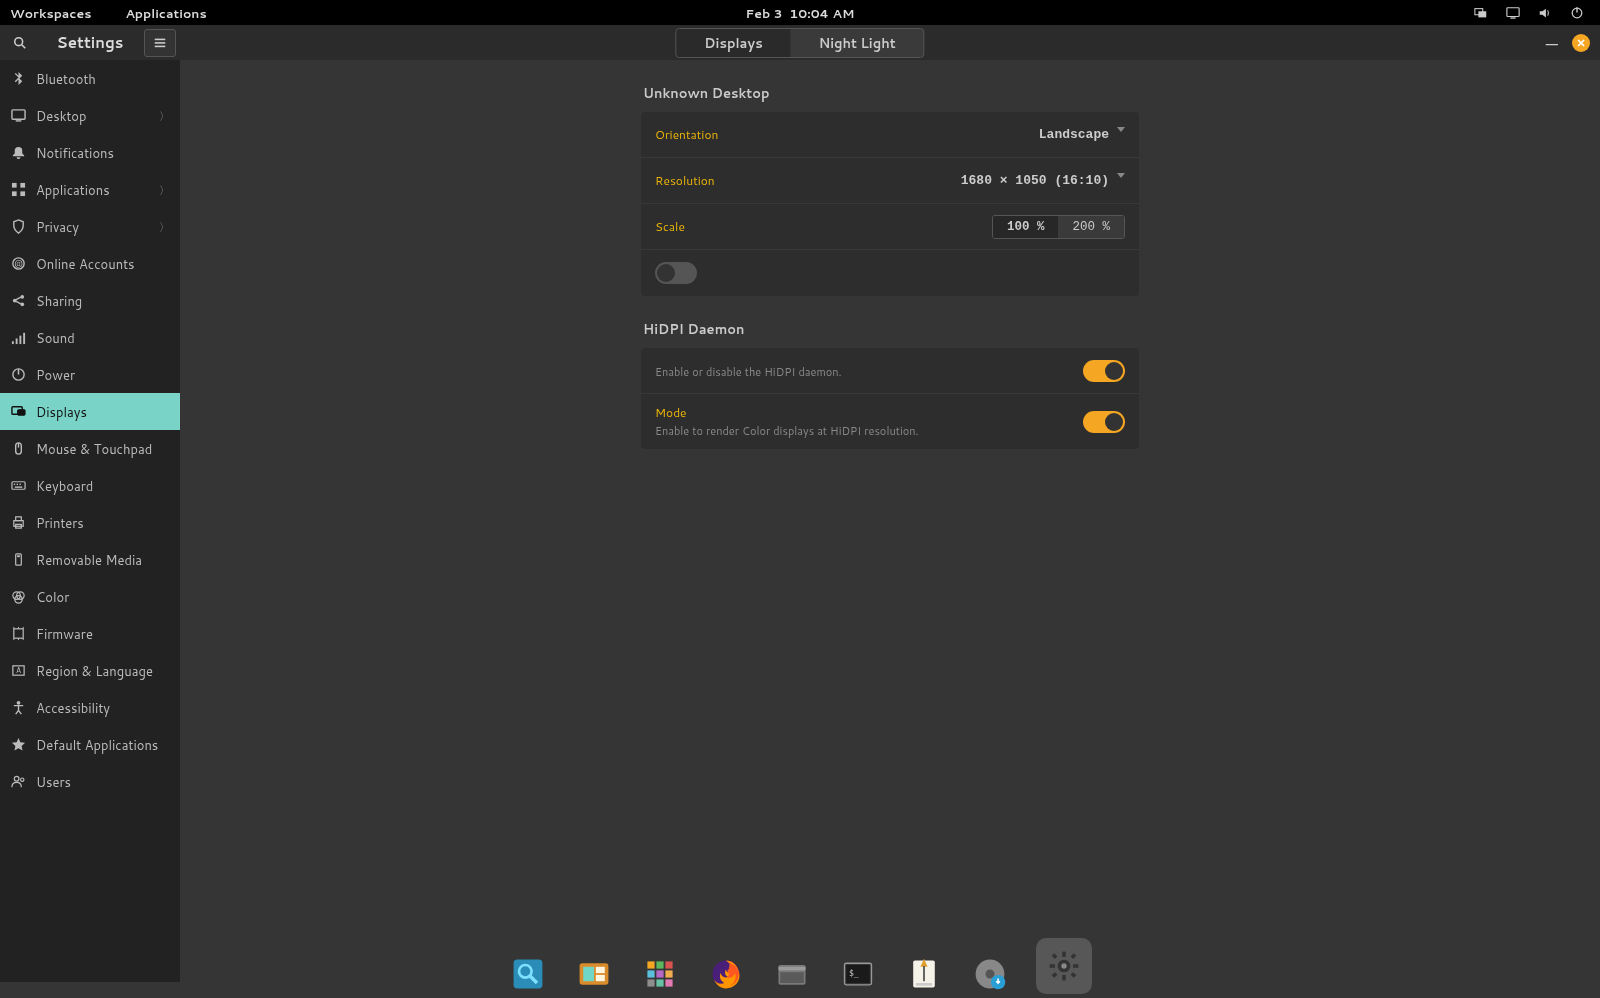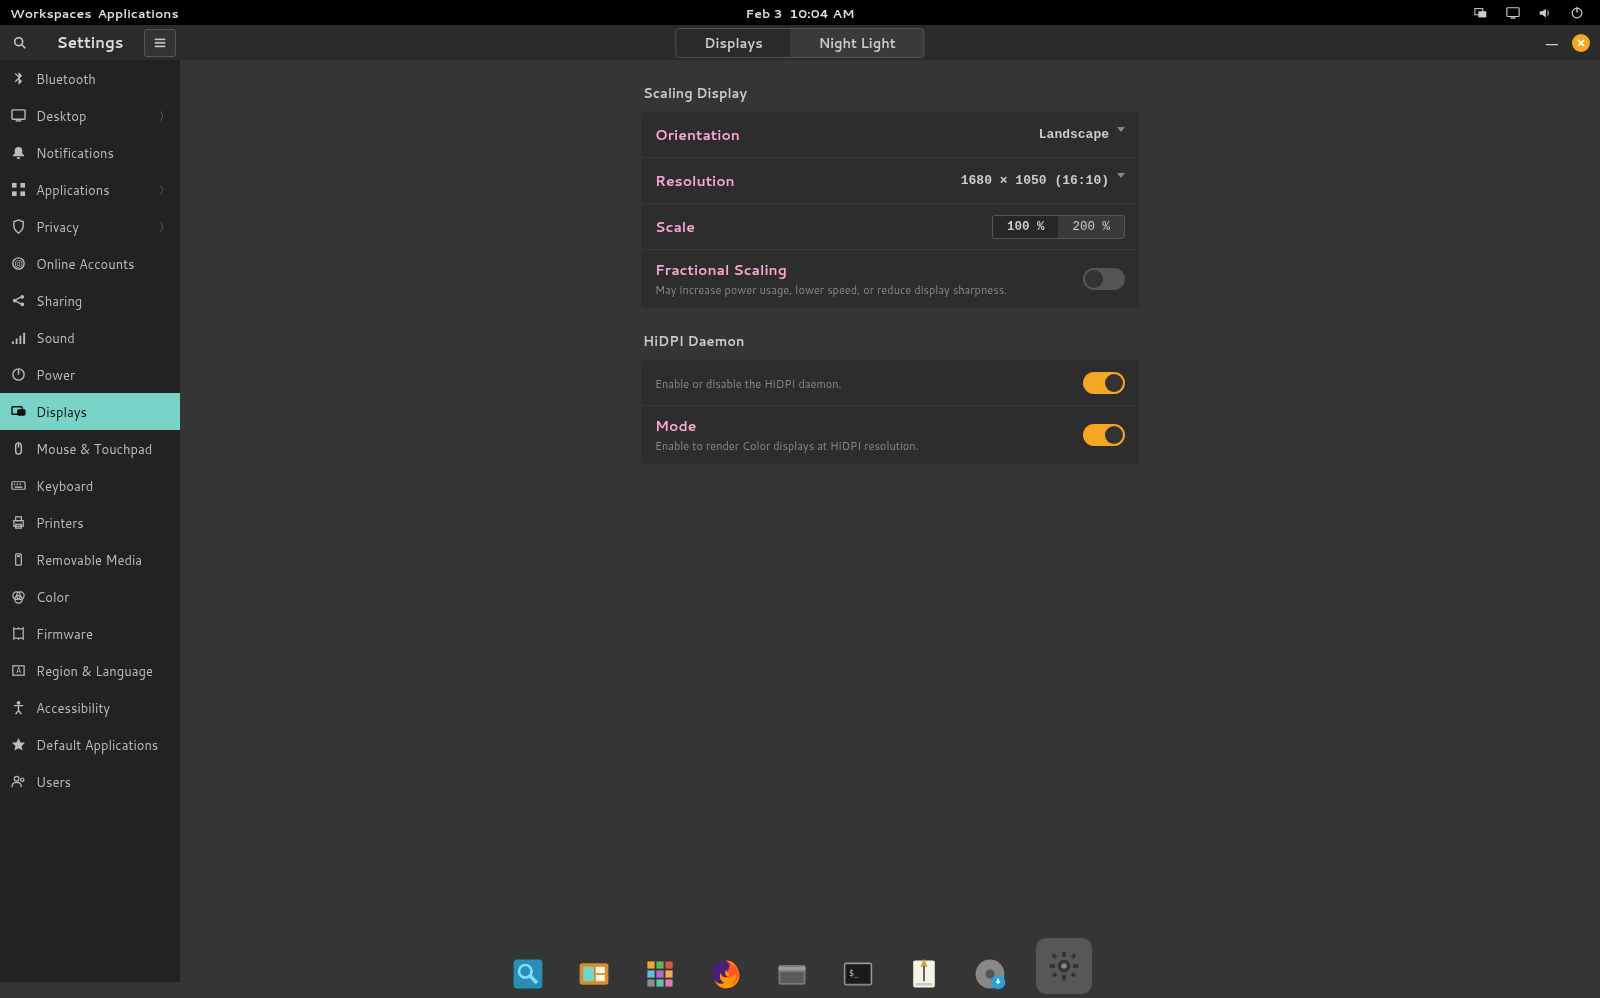--- a/index.html
+++ b/index.html
@@ -16,21 +16,21 @@
   
   .topbar {
     height: 25px;
     background: #000;
     display: flex;
     align-items: center;
     color: #ddd;
     font-size: 12.5px;
     position: relative;
   }
-  .topbar-left { display: flex; padding-left: 10px; gap: 6px; font-weight:600;}
+  .topbar-left { display: flex; padding-left: 10px; gap: 34px; font-weight:600;}
   .topbar-center { position: absolute; left: 50%; transform: translateX(-50%); font-weight:600;}
   .topbar-right { margin-left: auto; display: flex; gap: 18px; padding-right: 16px; align-items:center;}
   .tb-icon svg { width:14px; height:14px; fill:#ccc; display:block; }
 
   
   .window-header {
     height: 35px;
     background: #2b2b2b;
     display: flex;
     align-items: center;
@@ -125,21 +125,21 @@
     margin-bottom: 24px;
   }
   .row {
     display: flex;
     align-items: center;
     min-height: 46px;
     padding: 10px 14px;
     border-bottom: 1px solid #383838;
   }
   .row:last-child { border-bottom: none; }
-  .row-label { font-size: 14px; color: #f9a8d4; font-weight:700;}
+  .row-label { font-size: 12px; color: #eab308; font-weight:400;}
   .row-sub { font-size: 11px; color: #888; margin-top:2px;}
   .row-left { flex:1; }
   .row-right { display:flex; gap:4px;font-family:Liberation Mono, monospace; }
   .dropdown-value { font-size: 13px; color: #ccc; font-weight:600;}
   .caret-down { width:0; height:0; border-left:4px solid transparent; border-right:4px solid transparent; border-top:5px solid #888; margin-left:4px;}
   .seg-group { display:flex; border:1px solid #555; border-radius:3px; overflow:hidden;}
   .seg-btn { padding:4px 14px; font-size:12.5px; color:#ccc; background:#3a3a3a; cursor:pointer;}
   .seg-btn.active { background:#272727; font-weight:600;}
 
   
@@ -436,21 +436,21 @@
           <path d="M1 14c0-3 2-5 5-5s5 2 5 5" fill="none" stroke="currentColor" stroke-width="1.3"></path>
           <circle cx="12" cy="6" r="1.8" fill="none" stroke="currentColor" stroke-width="1.2"></circle>
         </svg>
       </span>
       <span class="s-label">Users</span>
     </div>
   </div>
 
 <div class="main">
   <div class="content-inner">
-    <div class="section-title">Scaling Display</div>
+    <div class="section-title">Unknown Desktop</div>
     <div class="panel">
       <div class="row">
         <div class="row-left">
             <div class="row-label">Orientation</div>
           </div>
         <div class="row-right">
           <span class="dropdown-value">Landscape</span>
           <span class="caret-down"></span>
         </div>
       </div>
@@ -468,24 +468,20 @@
             <div class="row-label">Scale</div>
           </div>
         <div class="row-right">
           <div class="seg-group">
             <div class="seg-btn active">100 %</div>
             <div class="seg-btn">200 %</div>
           </div>
         </div>
       </div>
       <div class="row">
-        <div class="row-left">
-          <div class="row-label">Fractional Scaling</div>
-          <div class="row-sub">May increase power usage, lower speed, or reduce display sharpness.</div>
-        </div>
         <div class="row-right">
           <div class="switch">
               <div class="switch-knob"></div>
             </div>
         </div>
       </div>
     </div>
 
     <div class="section-title">HiDPI Daemon</div>
     <div class="panel">

